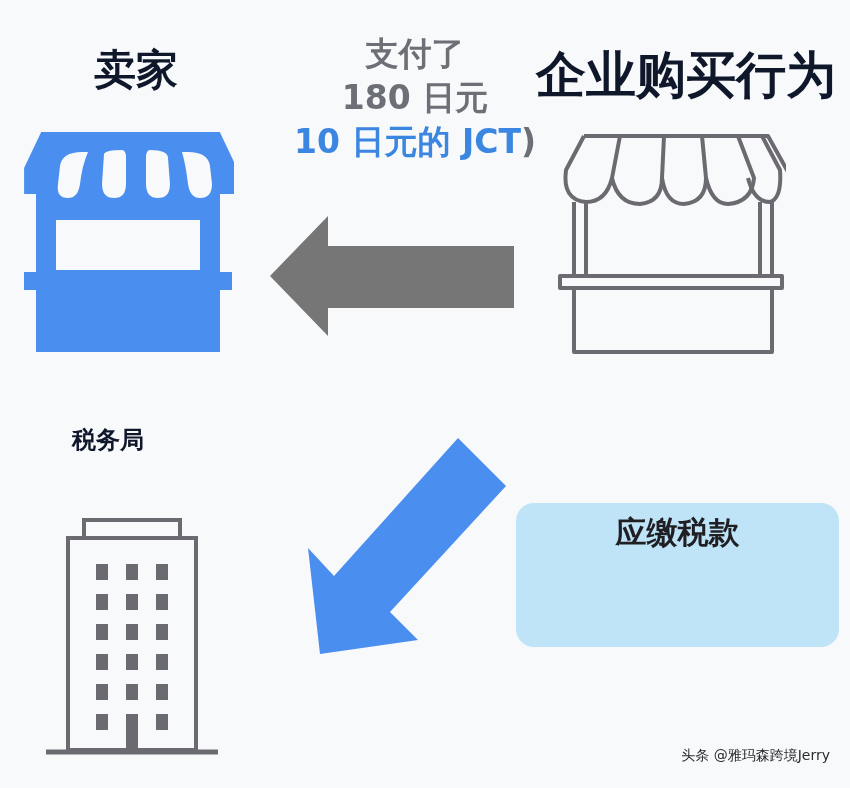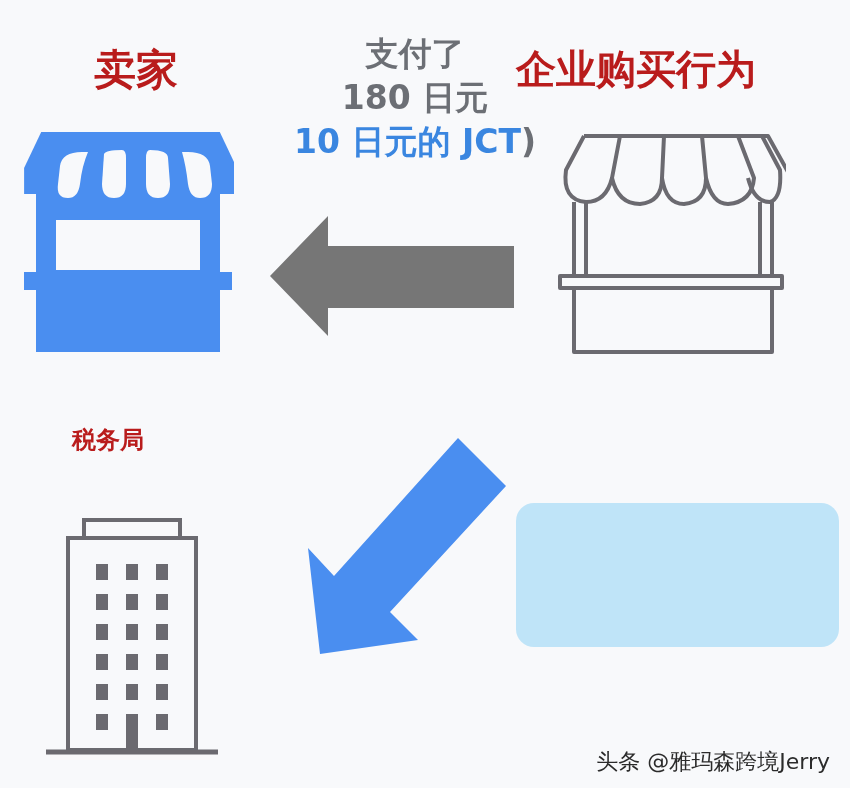--- a/index.html
+++ b/index.html
@@ -2,45 +2,45 @@
 <html><head>
   <meta charset="utf-8">
   <style>
     html, body { margin: 0; padding: 0; }
     body {
       width: 850px; height: 788px; position: relative; overflow: hidden;
       background: #f8f9fb;
       font-family: "DejaVu Sans", "Liberation Sans", sans-serif;
     }
     .label {
-      position: absolute; font-weight: bold; color: #b91c1c; white-space: nowrap;
+      position: absolute; font-weight: bold; color: #0f172a; white-space: nowrap;
       font-family: "DejaVu Sans", sans-serif;
       text-align: right;
     }
     #seller-title { left: 94px; top: 42px; font-size: 42px; }
-    #buyer-title { left: 516px; top: 42px; font-size: 40px; }
+    #buyer-title { left: 536px; top: 42px; font-size: 50px; }
     #tax-title { left: 72px; top: 424px; font-size: 24px; }
 
     .payment {
       position: absolute; left: 270px; top: 32px; width: 290px;
       text-align: center; font-weight: bold; font-size: 33px; line-height: 44px;
       color: #6c6f75;
     }
     .payment .blue { color: #3a86e0; margin-top: 20px; }
 
     svg.icon { position: absolute; }
 
     .taxbox {
       position: absolute; left: 516px; top: 503px; width: 323px; height: 144px;
       background: #bfe4f8; border-radius: 18px;
       text-align: center; font-weight: bold; font-size: 31px; line-height: 43px;
       color: #1f1f24; padding-top: 8px; box-sizing: border-box;
     }
     .watermark {
-      position: absolute; right: 20px; top: 747px; font-size: 22px; color: #2b2b2b;
+      position: absolute; right: 20px; top: 747px; font-size: 14px; color: #2b2b2b;
       font-family: "DejaVu Sans", sans-serif;
     }
   </style>
 </head>
 <body>
 
 <div id="seller-title" class="label">卖家</div>
 <div id="buyer-title" class="label">企业购买行为</div>
 <div id="tax-title" class="label">税务局</div>
 
@@ -83,20 +83,21 @@
     <rect x="4" y="146" width="222" height="12"></rect>
     <path d="M18 158 V222 H216 V158"></path>
   </g>
 </svg>
 
 <svg class="icon" style="left:300px;top:430px" width="220" height="230" viewBox="0 0 220 230">
   <polygon points="158,8 206,56 90,182 118,210 20,224 8,118 34,146" fill="#4a8ef0"></polygon>
 </svg>
 
 <div class="taxbox">
+  <div>应缴税款</div>
 </div>
 
 <svg class="icon" style="left:44px;top:514px" width="176" height="246" viewBox="0 0 176 246">
   <g fill="none" stroke="#6b6a70" stroke-width="4">
     <rect x="40" y="6" width="96" height="18"></rect>
     <rect x="24" y="24" width="128" height="212"></rect>
     <line x1="2" y1="238" x2="174" y2="238" stroke-width="5"></line>
   </g>
   <g fill="#6b6a70">
     <rect x="52" y="50" width="12" height="16"></rect>

